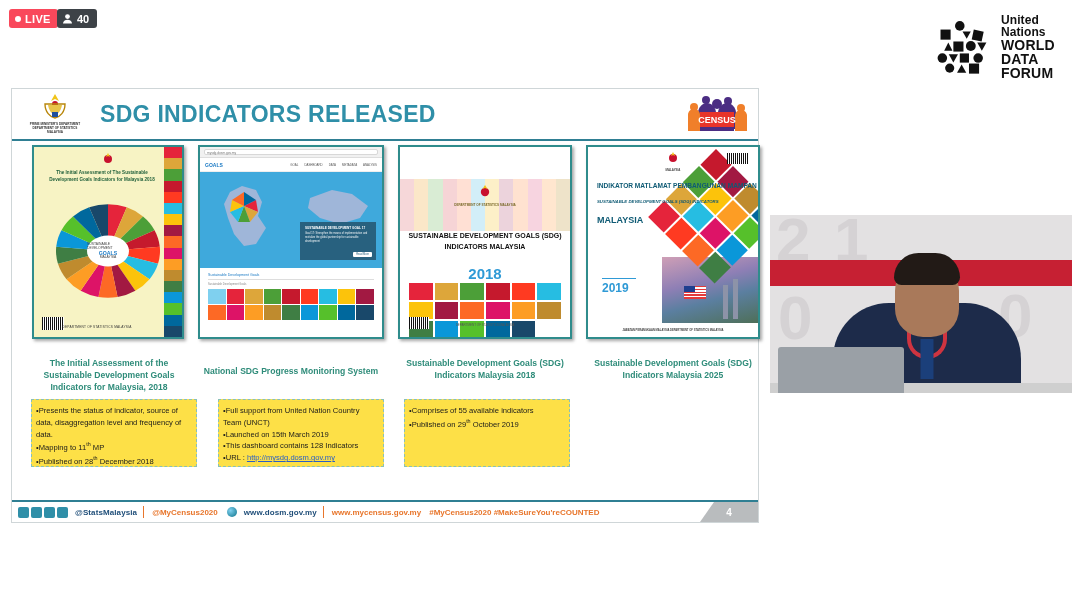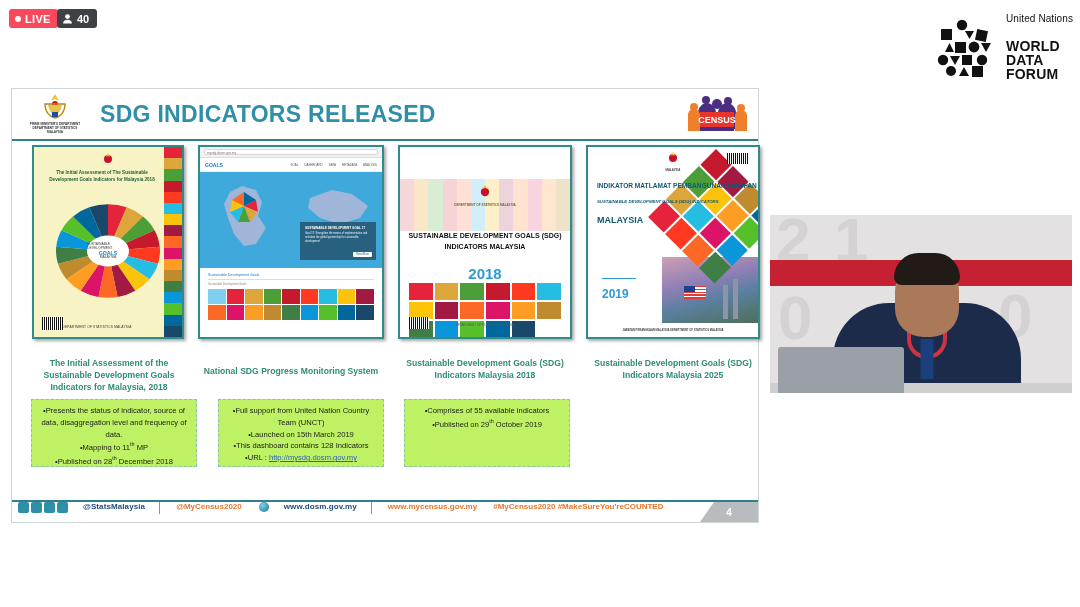--- a/index.html
+++ b/index.html
@@ -37,21 +37,21 @@
   }
   .esc-key {
     border: 1px solid #d8dadc; border-radius: 3px;
     padding: 1px 6px 2px; font-size: 12.5px; line-height: 1.2;
   }
 
   
   .wdf-logo { position: absolute; left: 935px; top: 14px; display: flex; align-items: center; gap: 9px; }
   .wdf-mark { width: 62px; height: 58px; display:block; }
   .wdf-text { line-height: 1; color: #111; }
-  .wdf-un { font-size: 10px; font-weight: normal; letter-spacing: .1px; margin-bottom: 15px; }
+  .wdf-un { font-size: 12px; font-weight: bold; letter-spacing: .1px; margin-bottom: 0; }
   .wdf-big { font-size: 14px; font-weight: bold; letter-spacing: .2px; display:block; }
 
   
   .slide {
     position: absolute; left: 11px; top: 88px;
     width: 748px; height: 435px;
     background: #ffffff; border: 1px solid #cfd6d8;
   }
   .slide-header {
     position: relative; height: 52px; width: 100%;
@@ -136,21 +136,21 @@
 
   
   .cov4 { position:absolute; inset:0; background:#fff; overflow:hidden; }
   .cov4-crest { position:absolute; left:50%; transform:translateX(-50%); top:5px; width:16px; height:15px; }
   .cov4-my { position:absolute; left:0; right:0; top:21px; text-align:center; font-size:2.9px; color:#444; font-weight:bold; }
   .cov4-bar { position:absolute; right:9px; top:6px; width:22px; height:11px;
               background: repeating-linear-gradient(90deg,#111 0 1px,#fff 1px 2px); }
   .cov4-t1 { position:absolute; left:9px; top:34px; font-size:6.6px; font-weight:bold; color:#0e5a74; line-height:1.4; }
   .cov4-t2 { position:absolute; left:9px; top:52px; font-size:4.3px; font-weight:bold; font-style:italic; color:#0e5a74; line-height:1.4; }
   .cov4-t3 { position:absolute; left:9px; top:68px; font-size:9px; font-weight:bold; color:#0e5a74; }
-  .cov4-y { position:absolute; left:14px; bottom:36px; font-size:12px; font-weight:bold; color:#2f9ad6; }
+  .cov4-y { position:absolute; left:14px; bottom:42px; font-size:12px; font-weight:bold; color:#2f9ad6; }
   .cov4-rule { position:absolute; left:14px; bottom:58px; width:34px; height:1.5px; background:#2f9ad6; }
   .cov4-tiles { position:absolute; right:-6px; top:22px; width:96px; height:96px;
                 transform:rotate(-45deg); display:grid; grid-template-columns:repeat(4,1fr);
                 grid-auto-rows:22px; gap:2px; }
   .cov4-photo { position:absolute; right:0; bottom:14px; width:96px; height:66px;
                 background:linear-gradient(165deg,#cf9fb6 0%,#8e7fb5 38%,#5b7fa0 62%,#4e6f58 100%); }
   .cov4-tower { position:absolute; right:20px; bottom:18px; width:5px; height:40px;
                 background:#8d93a8; }
   .cov4-tower2 { position:absolute; right:30px; bottom:18px; width:5px; height:34px; background:#8d93a8; }
   .cov4-flag { position:absolute; right:52px; bottom:38px; width:22px; height:13px;
@@ -163,36 +163,36 @@
     position: absolute; text-align: center;
     font-size: 8.6px; font-weight: bold; color: #2f8c7a; line-height: 1.42;
   }
   .caption.p1 { left: 14px;  top: 268px; width: 166px; }
   .caption.p2 { left: 190px; top: 276px; width: 178px; }
   .caption.p3 { left: 382px; top: 268px; width: 182px; }
   .caption.p4 { left: 570px; top: 268px; width: 182px; }
 
   
   .bbox {
-    position: absolute; border: 1px dashed #8ac0b8; background: #bef264;
+    position: absolute; border: 1px dashed #8ac0b8; background: #fde047;
     font-size: 7.6px; color: #1a1a1a; line-height: 1.55;
-    text-align: center; padding: 5px 4px;
+    padding: 5px 4px;
   }
   .bbox.b1 { left: 19px;  top: 310px; width: 166px; height: 68px; }
   .bbox.b2 { left: 206px; top: 310px; width: 166px; height: 68px; }
   .bbox.b3 { left: 392px; top: 310px; width: 166px; height: 68px; }
   .bbox.b4 { left: 578px; top: 310px; width: 166px; height: 68px; }
   .bbox a { color: #2b5fc4; text-decoration: underline; }
   .bbox sup { font-size: 5.4px; vertical-align: super; }
 
   
   .sfoot {
     position: absolute; left: 0; bottom: 0; width: 100%; height: 22px;
-    border-top: 2px solid #2f7f93; display: flex; align-items: flex-start;
-    background: #fff; padding-left: 6px; gap: 8px;
+    border-top: 2px solid #2f7f93; display: flex; align-items: center;
+    background: #fff; padding-left: 6px; gap: 0;
   }
   .soc { display: flex; gap: 2px; align-items: center; }
   .soc i { width: 11px; height: 11px; display: block; border-radius: 2px;
            background: #2f8fa8; position: relative; }
   .foot-txt { font-size: 8px; font-weight: bold; color: #1f4e79; margin-left: 7px; letter-spacing: .1px; }
   .foot-orange { font-size: 8px; font-weight: bold; color: #e8762c; margin-left: 8px; }
   .foot-sep { width: 1px; height: 12px; background: #e8762c; margin-left: 6px; }
   .globe { width: 10px; height: 10px; border-radius: 50%;
            background: radial-gradient(circle at 35% 35%,#7fd0ef,#2f8fa8 70%); margin-left: 9px; }
   .pagenum {

